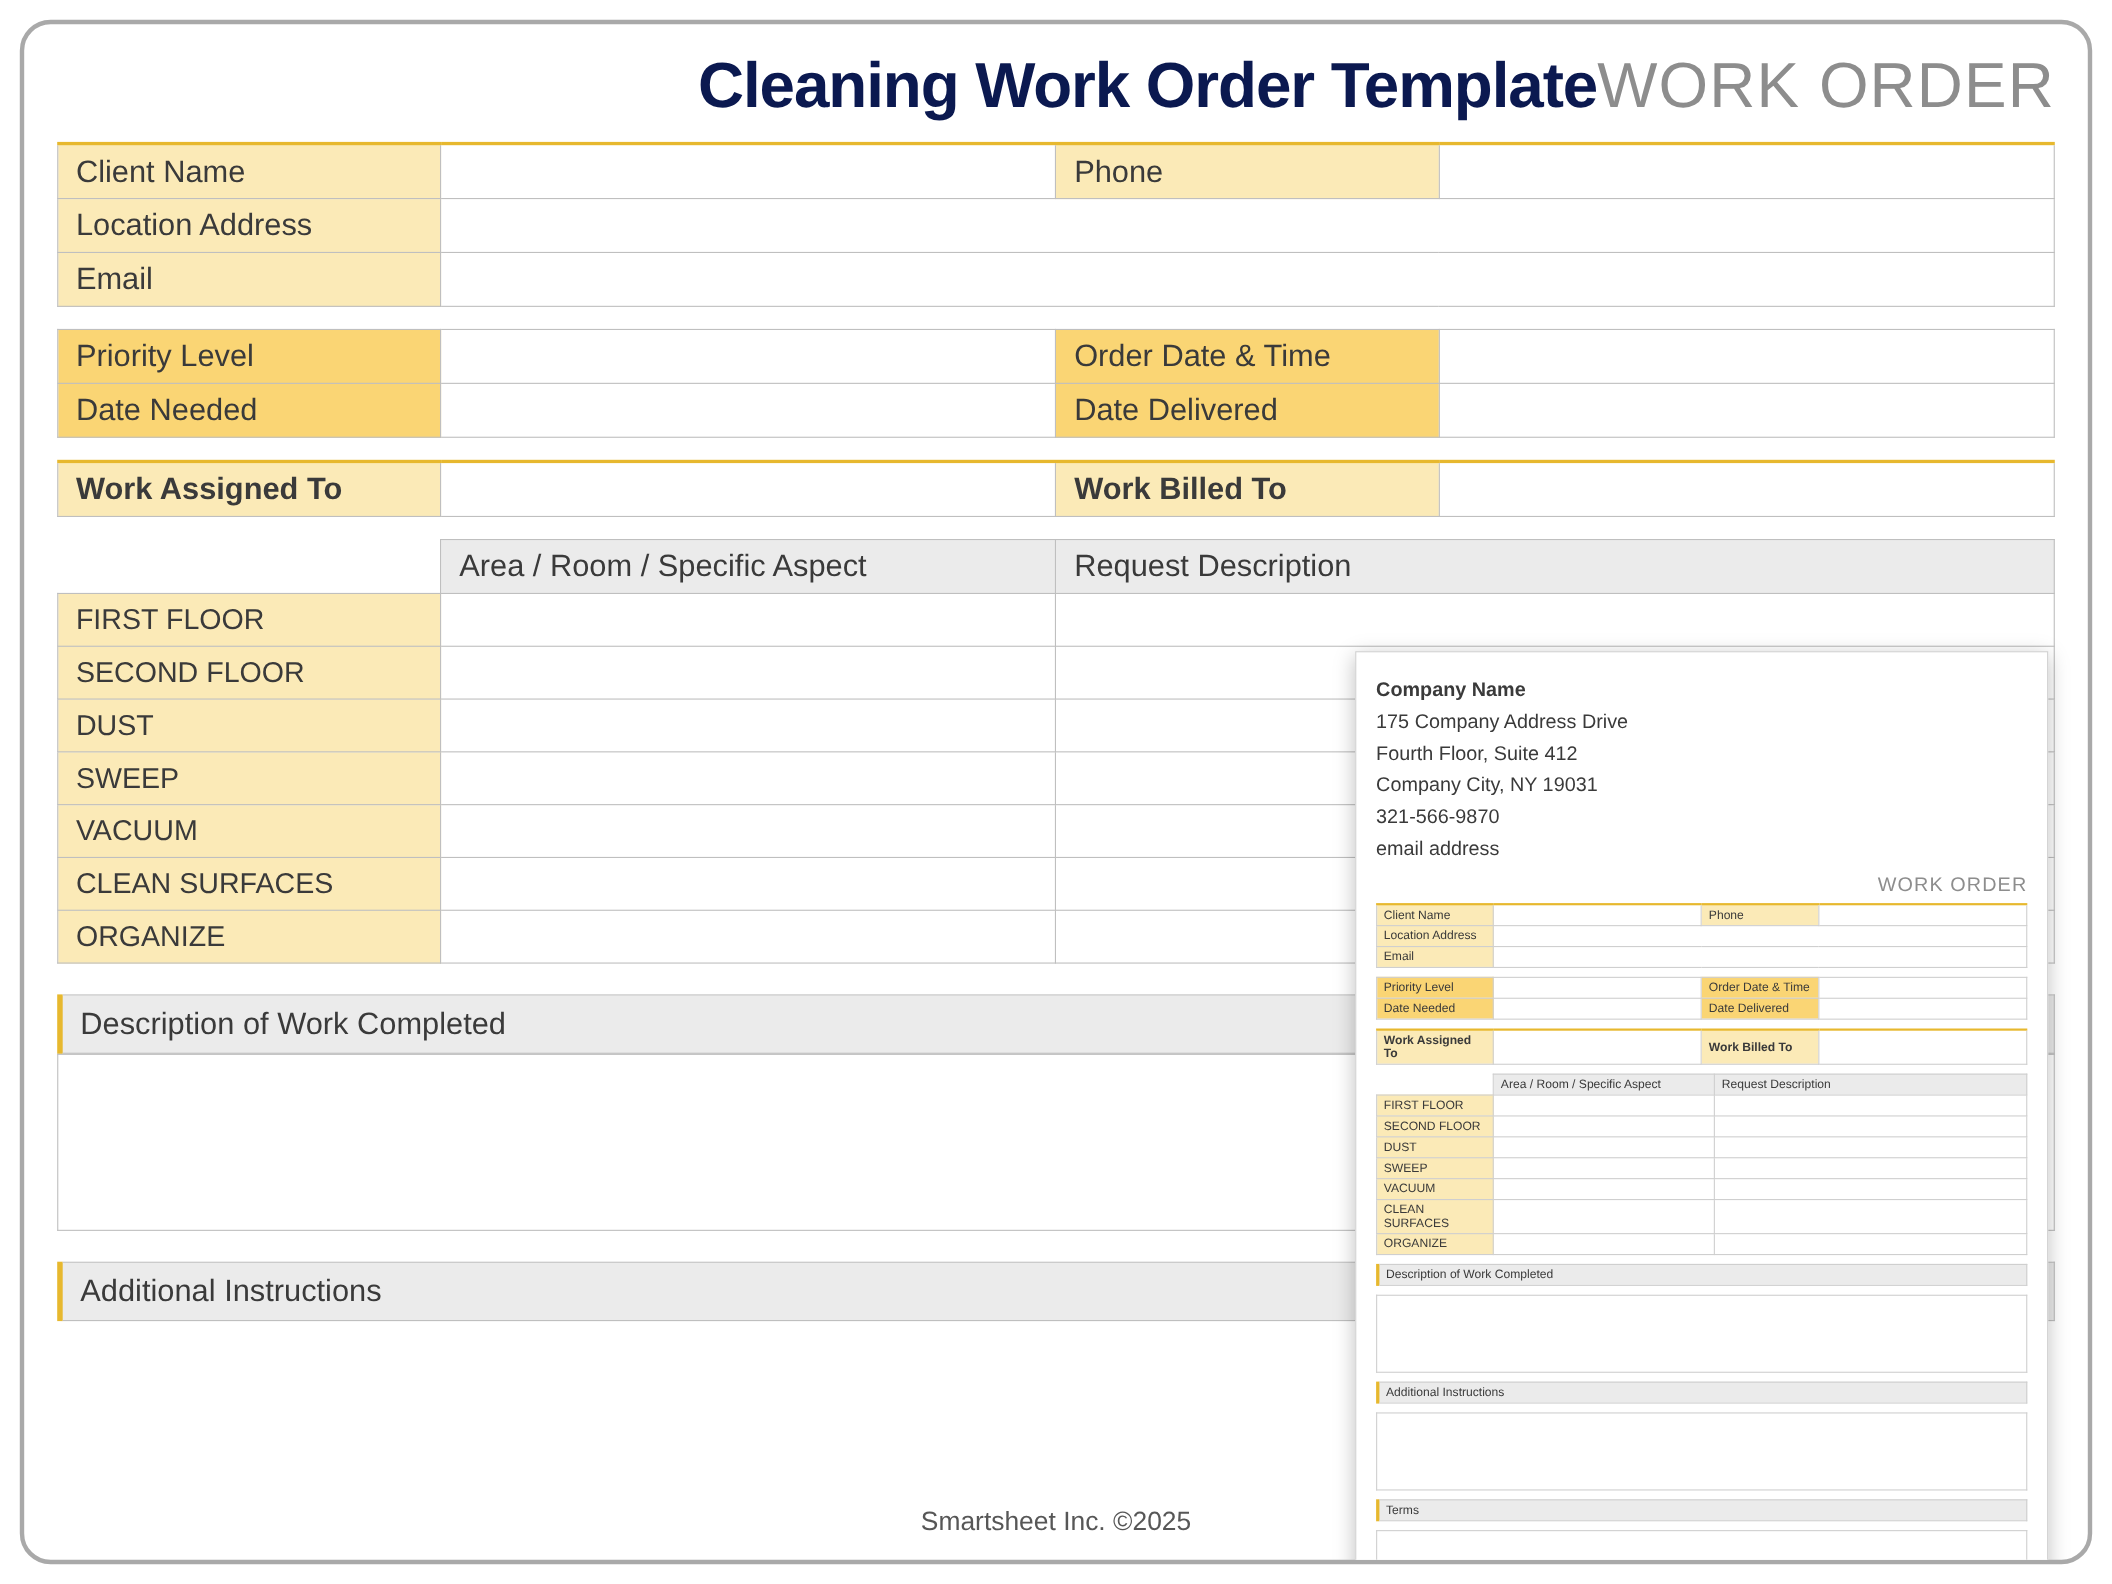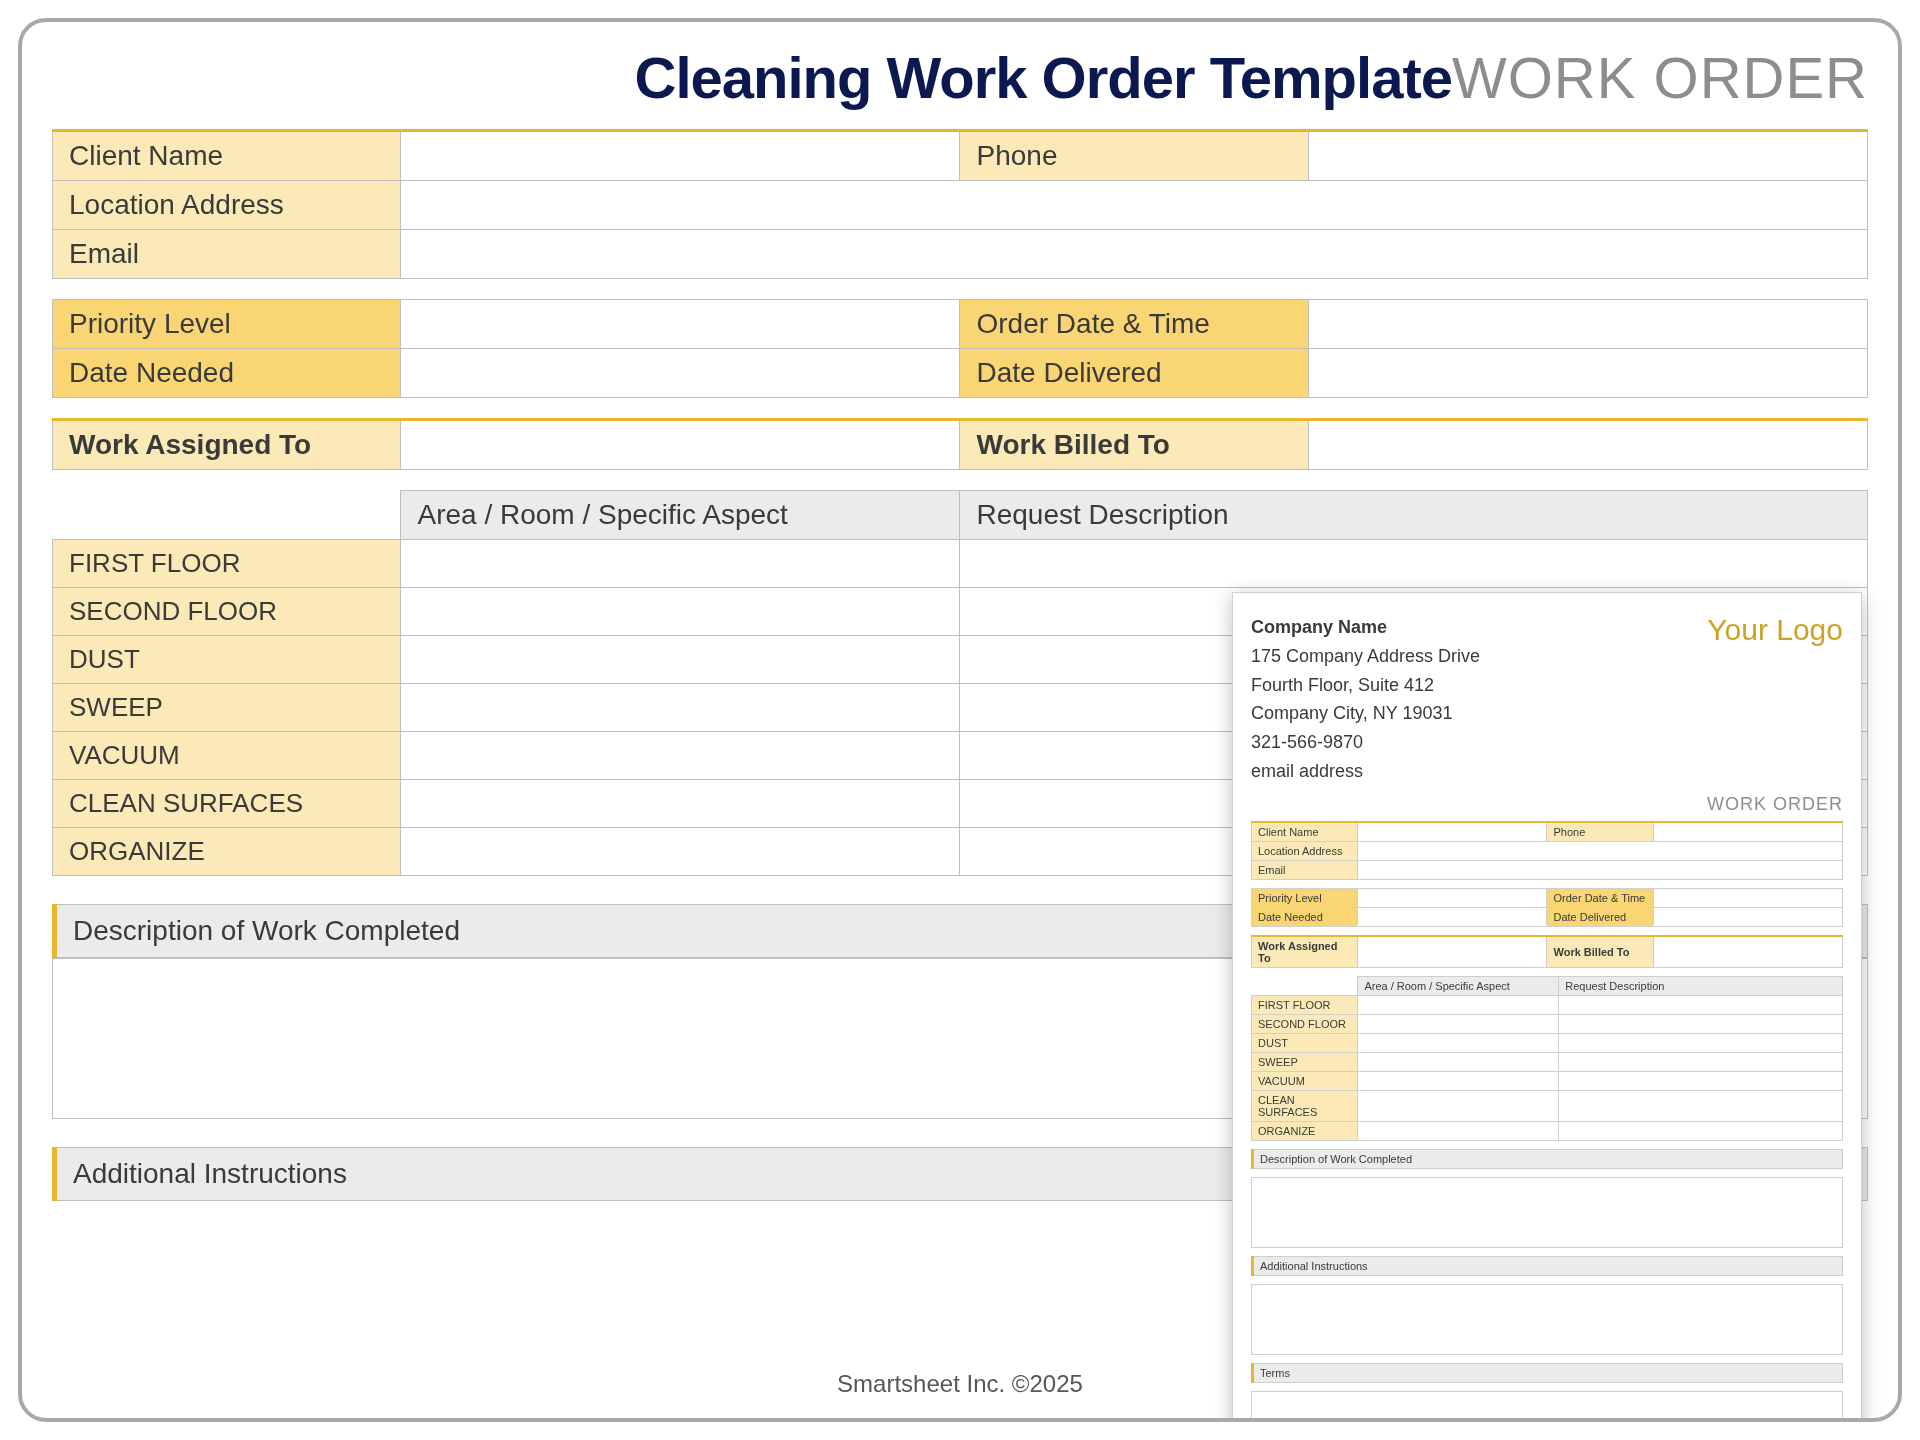--- a/index.html
+++ b/index.html
@@ -251,21 +251,20 @@
   <div class="preview">
     <div class="p-head">
       <div class="p-lines">
         <div class="p-company">Company Name</div>
         <div>175 Company Address Drive</div>
         <div>Fourth Floor, Suite 412</div>
         <div>Company City, NY  19031</div>
         <div>321-566-9870</div>
         <div>email address</div>
       </div>
-      <div class="p-logo">Your Logo</div>
     </div>
     <div class="p-wo">WORK ORDER</div>
 
     <table>
       <tbody>
           <tr class="yr">
         <td class="ly" style="width:18%">Client Name</td>
         <td style="width:32%"></td>
         <td class="ly" style="width:18%">Phone</td>
         <td></td>

